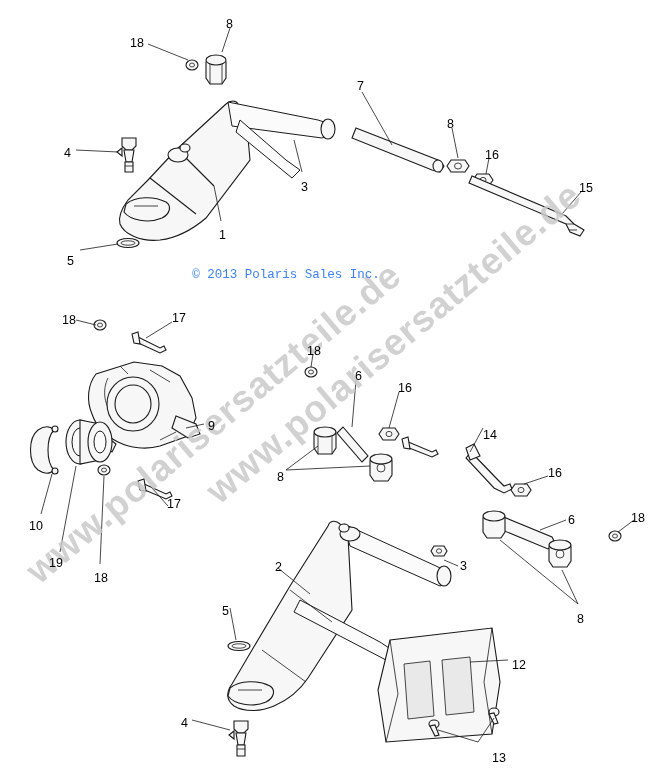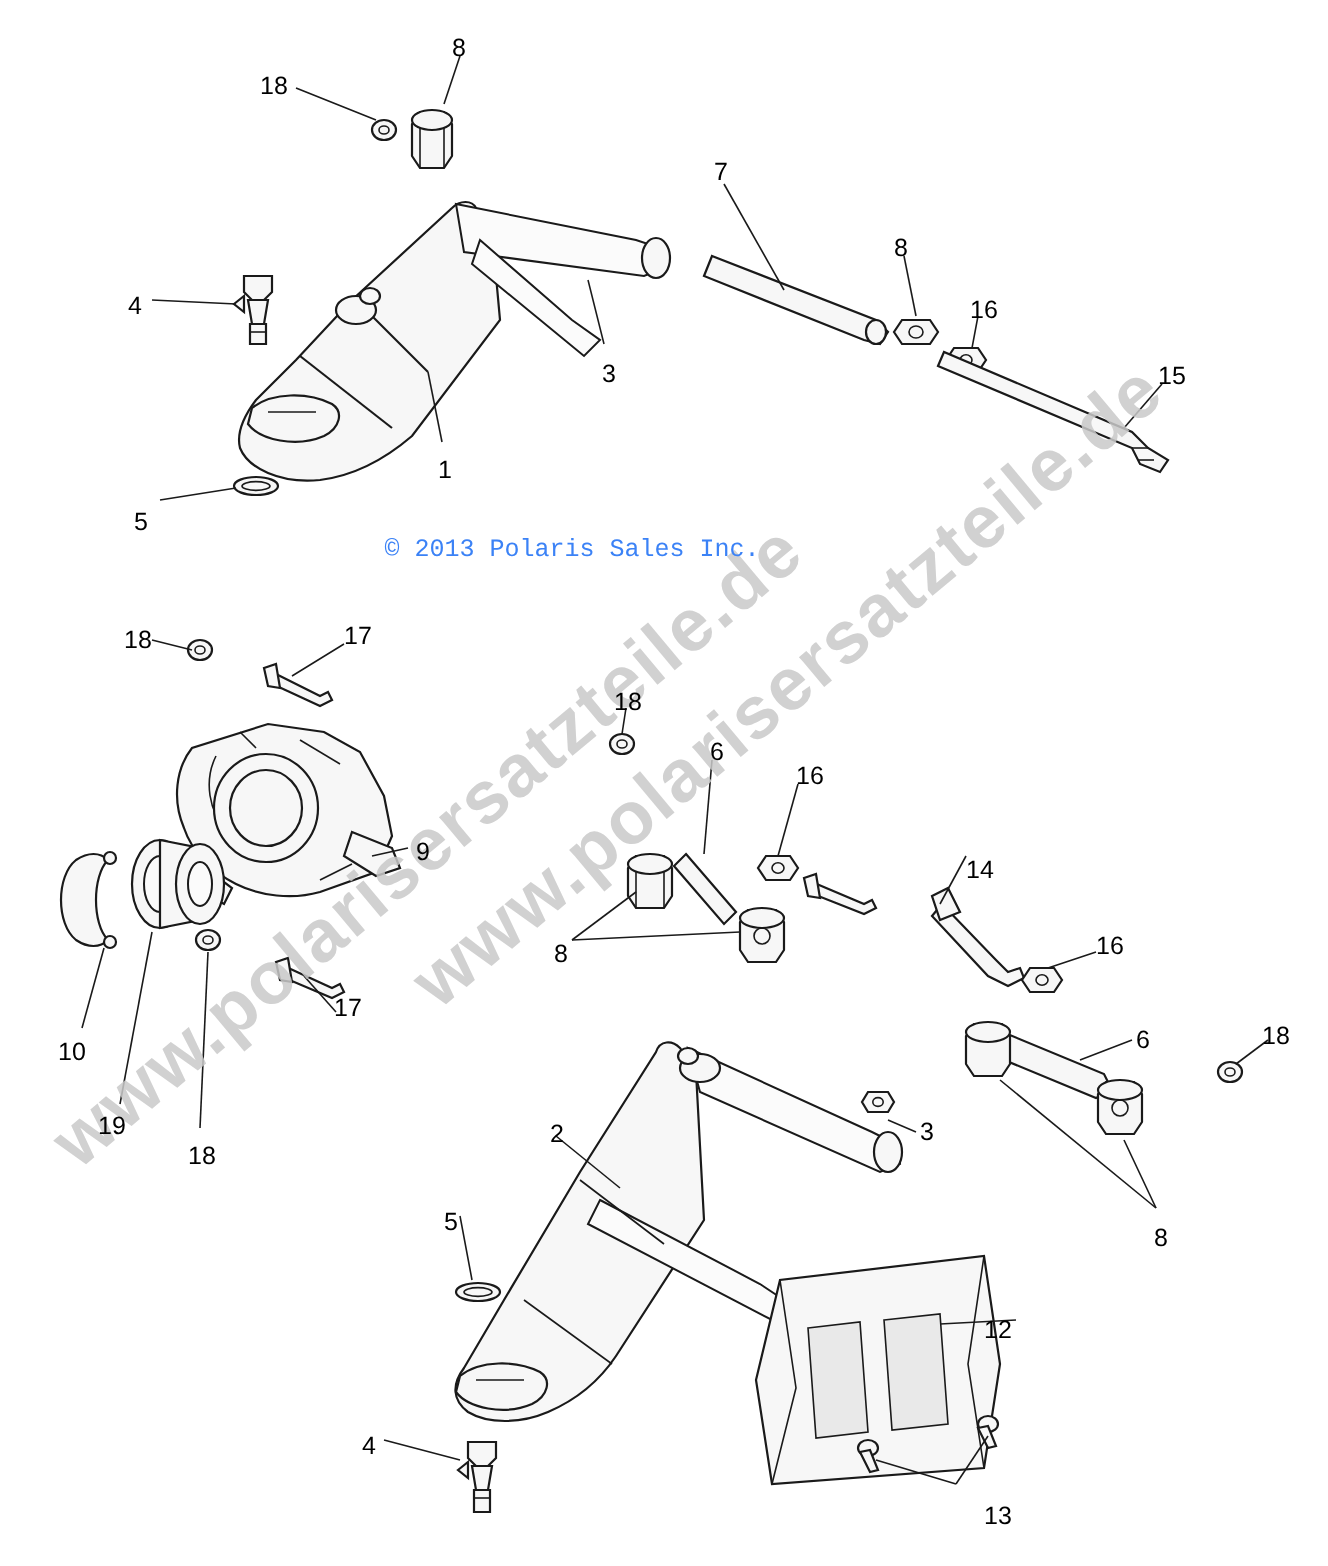--- a/index.html
+++ b/index.html
@@ -337,18 +337,18 @@
       <div class="callout" style="left: 29px; top: 519px; text-align: right;">10</div>
       <div class="callout" style="left: 49px; top: 556px;">19</div>
       <div class="callout" style="left: 167px; top: 497px;">17</div>
       <div class="callout" style="left: 94px; top: 571px;">18</div>
       <div class="callout" style="left: 568px; top: 513px;">6</div>
       <div class="callout" style="left: 631px; top: 511px;">18</div>
       <div class="callout" style="left: 275px; top: 560px;">2</div>
       <div class="callout" style="left: 460px; top: 559px;">3</div>
       <div class="callout" style="left: 577px; top: 612px;">8</div>
       <div class="callout" style="left: 222px; top: 604px;">5</div>
-      <div class="callout" style="left: 492px; top: 658px;">12</div>
+      <div class="callout" style="left: 512px; top: 658px;">12</div>
       <div class="callout" style="left: 181px; top: 716px;">4</div>
       <div class="callout" style="left: 492px; top: 751px;">13</div>
     </div>
 
 </div>
 
 </body></html>

